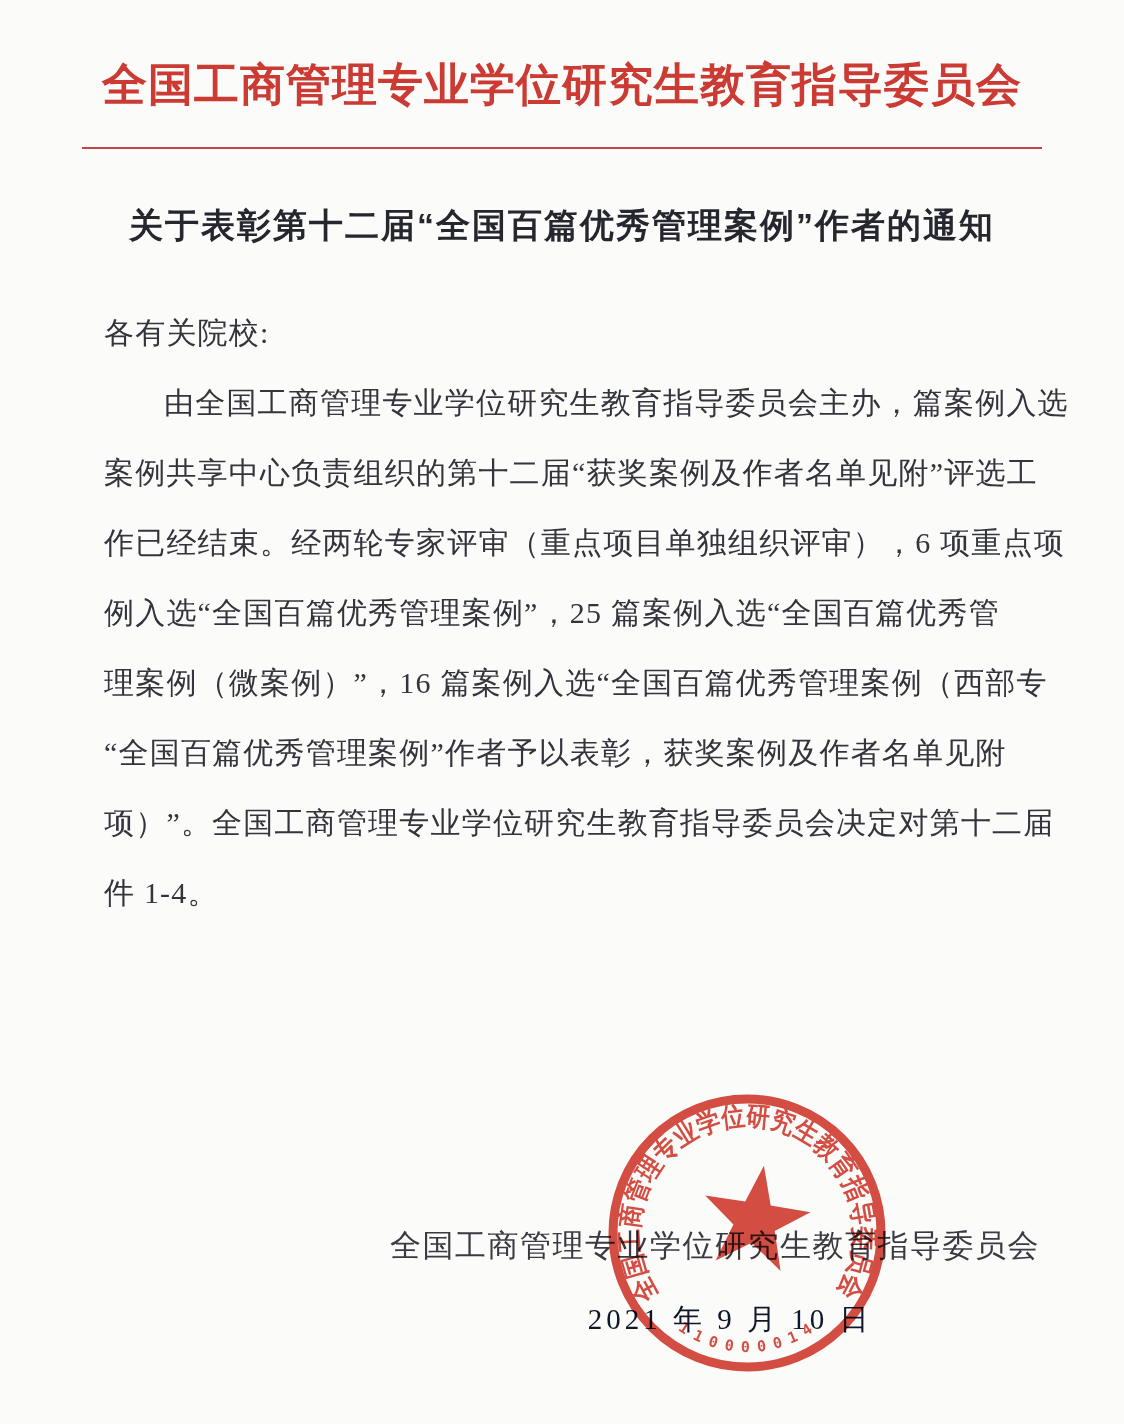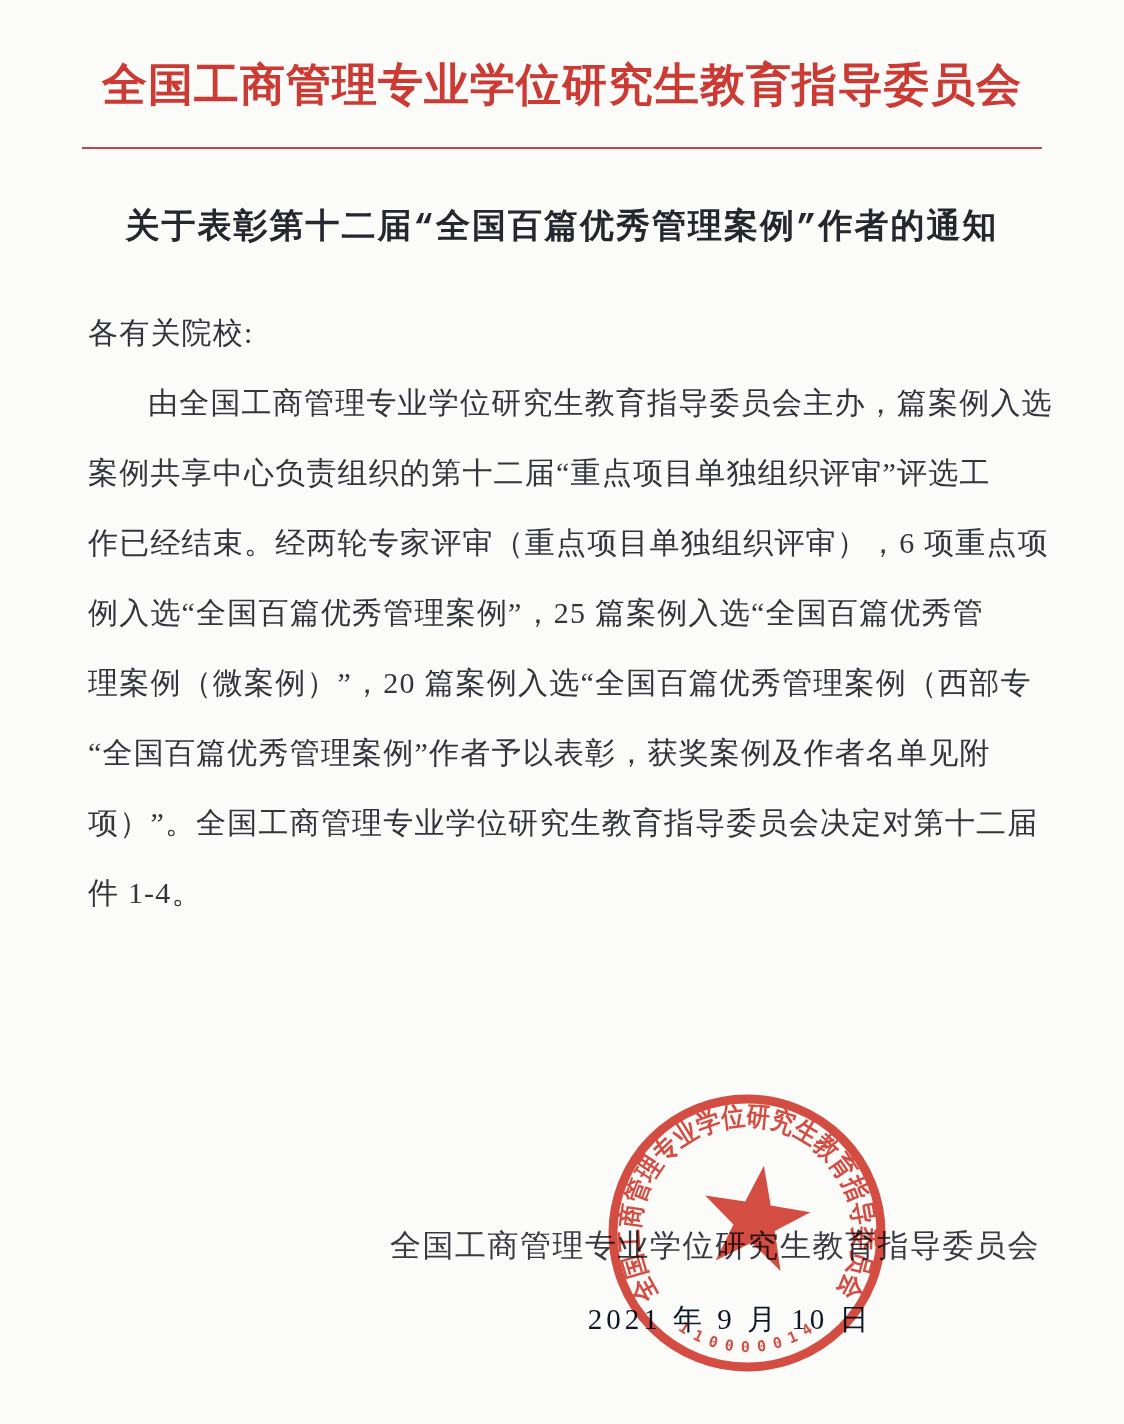--- a/index.html
+++ b/index.html
@@ -24,30 +24,30 @@
   }
   .header-rule {
     position:absolute; top:147px; left:82px; width:960px; height:2px;
     background:linear-gradient(to bottom,#cb4850,#b8414b);
   }
 
   
   .notice-title {
     position:absolute; top:203px; left:0; width:100%;
     text-align:center;
-    font-family:Liberation Mono, monospace;
+    font-family:Liberation Sans, sans-serif;
     font-weight:bold;
     font-size:34px; letter-spacing:2px;
     color:#26272e;
     white-space:nowrap;
   }
 
   
   .body-block {
-    position:absolute; top:298px; left:88px; width:952px;
+    position:absolute; top:298px; left:104px; width:952px;
   }
   .body-line {
     font-size:30px; line-height:70px; letter-spacing:1.2px;
     color:#33343c; white-space:nowrap;
   }
   .body-line.indent { text-indent:60px; }
 
   
   .sig-block {
     position:absolute; top:1228px; right:84px;
@@ -78,24 +78,24 @@
 <div class="page">
 
   <div class="org-header">全国工商管理专业学位研究生教育指导委员会</div>
   <div class="header-rule"></div>
 
   <div class="notice-title">关于表彰第十二届“全国百篇优秀管理案例”作者的通知</div>
 
   <div class="body-block">
     <div class="body-line">各有关院校:</div>
     <div class="body-line indent">由全国工商管理专业学位研究生教育指导委员会主办，篇案例入选</div>
-    <div class="body-line">案例共享中心负责组织的第十二届“重点项目单独组织评审”评选工</div>
+    <div class="body-line">案例共享中心负责组织的第十二届“获奖案例及作者名单见附”评选工</div>
     <div class="body-line">作已经结束。经两轮专家评审（重点项目单独组织评审），6 项重点项</div>
     <div class="body-line">例入选“全国百篇优秀管理案例”，25 篇案例入选“全国百篇优秀管</div>
-    <div class="body-line">理案例（微案例）”，20 篇案例入选“全国百篇优秀管理案例（西部专</div>
+    <div class="body-line">理案例（微案例）”，16 篇案例入选“全国百篇优秀管理案例（西部专</div>
     <div class="body-line">“全国百篇优秀管理案例”作者予以表彰，获奖案例及作者名单见附</div>
     <div class="body-line">项）”。全国工商管理专业学位研究生教育指导委员会决定对第十二届</div>
     <div class="body-line">件 1-4。</div>
   </div>
 
   <div class="sig-block">
     <div class="sig-name">全国工商管理专业学位研究生教育指导委员会</div>
     <div class="sig-date">2021 年 9 月 10 日</div>
   </div>
 

